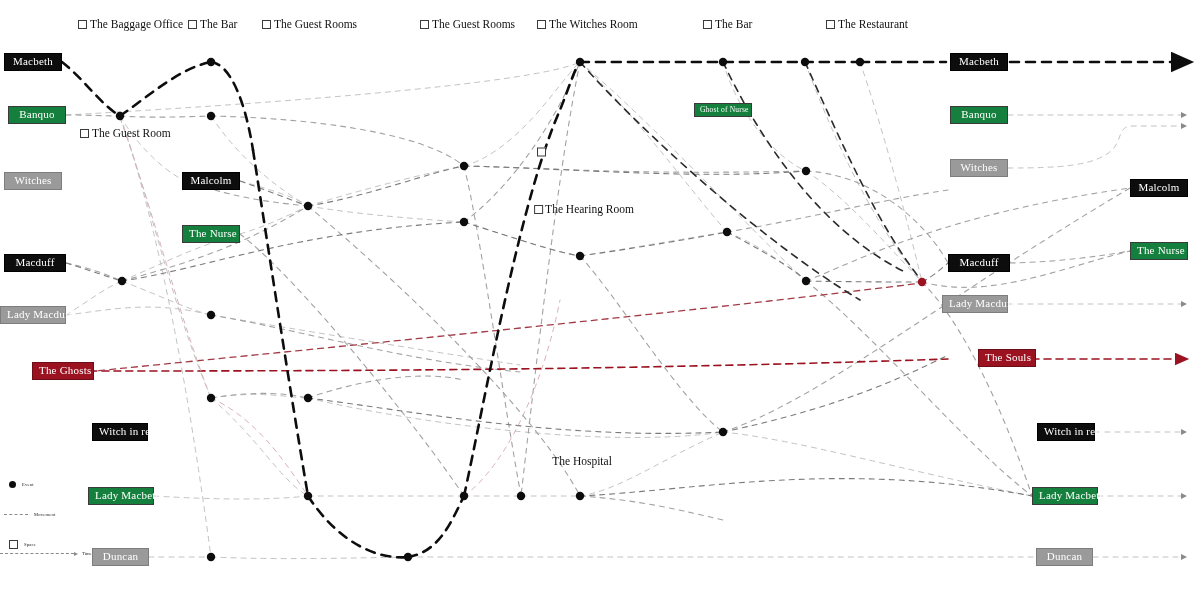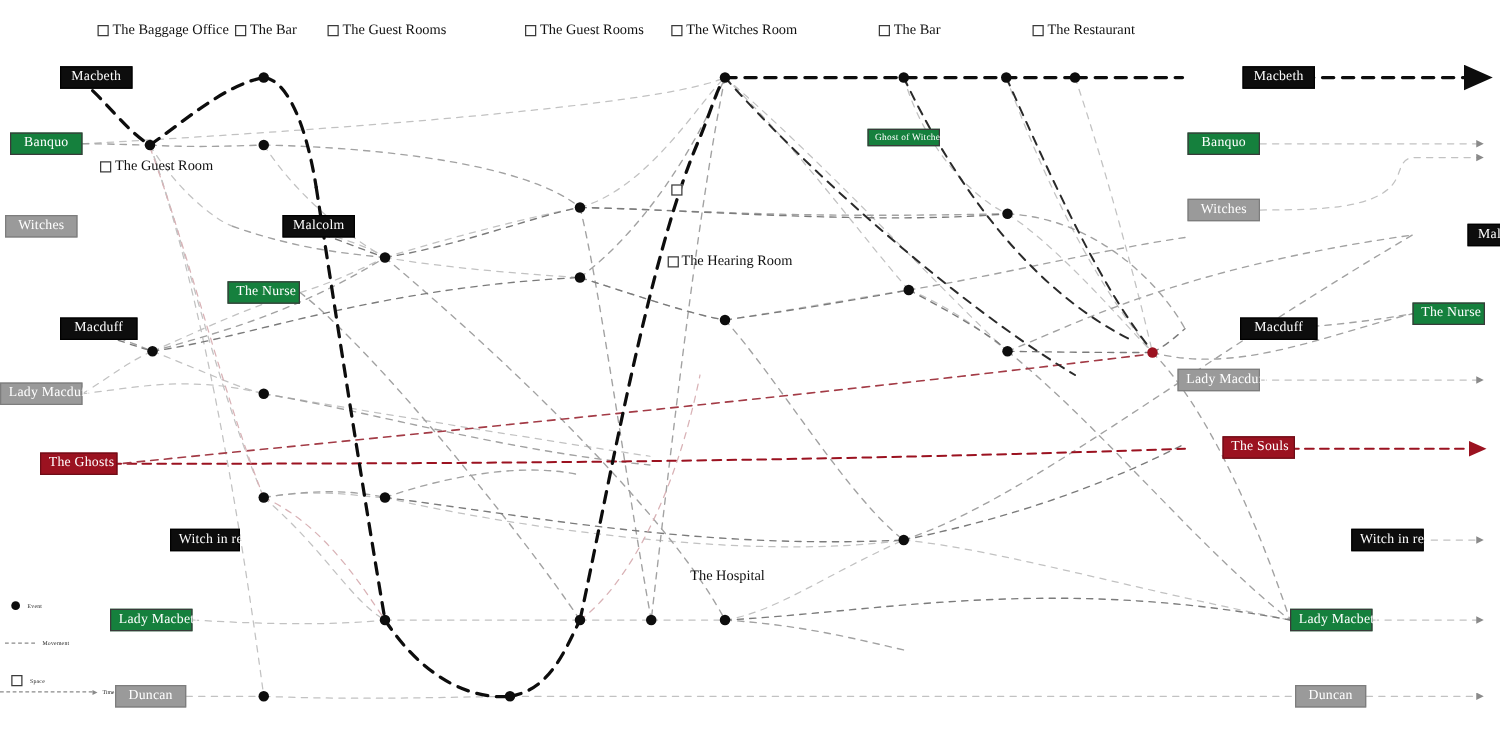--- a/index.html
+++ b/index.html
@@ -6,21 +6,21 @@
   body{width:1200px;height:600px;overflow:hidden;
        font-family:"Liberation Serif","DejaVu Serif",serif;color:#111;}
   #stage{position:relative;width:1200px;height:600px;}
   svg#net{position:absolute;left:0;top:0;width:1200px;height:600px;}
 
   
   .chip{position:absolute;transform:translate(0,-50%);
         padding:2px 6px 3px 6px;color:#ffffff;white-space:nowrap;
         font-size:11px;line-height:11px;letter-spacing:.2px;text-align:center;
         border:1px solid rgba(0,0,0,.35);box-sizing:border-box;}
-  .chip.black{background:#0d0d0d;border-color:#000;margin-left:44px;}
+  .chip.black{background:#0d0d0d;border-color:#000;}
   .chip.dark {background:#15803d;border-color:#3a3a3a;}
   .chip.gray {background:#9a9a9a;border-color:#7d7d7d;}
   .chip.red  {background:#9b1220;border-color:#6d0d17;margin-left:28px;}
   .chip.tiny{font-size:7.5px;line-height:8px;padding:2px 5px;}
 
   
   .space{position:absolute;display:flex;align-items:center;gap:3px;
          font-size:11.5px;line-height:12px;color:#111;white-space:nowrap;
          transform:translate(0,-50%);}
   .space .box{width:7px;height:7px;border:1px solid #3b3b3b;background:#fff;
@@ -248,21 +248,21 @@
   <div class="chip gray" style="left:4px;top:181px;width:58px;">Witches</div>
   <div class="chip black" style="left:4px;top:263px;width:62px;">Macduff</div>
   <div class="chip gray" style="left:0px;top:315px;width:66px;">Lady Macduff</div>
   <div class="chip red" style="left:4px;top:371px;width:62px;">The Ghosts</div>
   <div class="chip black" style="left:92px;top:432px;width:56px;">Witch in red</div>
   <div class="chip dark" style="left:88px;top:496px;width:66px;">Lady Macbeth</div>
   <div class="chip gray" style="left:92px;top:557px;width:57px;">Duncan</div>
   <div class="chip black" style="left:182px;top:181px;width:58px;">Malcolm</div>
   <div class="chip dark" style="left:182px;top:234px;width:58px;">The Nurse</div>
 
-  <div class="chip dark tiny" style="left:694px;top:110px;width:58px;">Ghost of Witches</div>
+  <div class="chip dark tiny" style="left:694px;top:110px;width:58px;">Ghost of Nurse</div>
 
   <div class="chip black" style="left:950px;top:62px;width:58px;">Macbeth</div>
   <div class="chip dark" style="left:950px;top:115px;width:58px;">Banquo</div>
   <div class="chip gray" style="left:950px;top:168px;width:58px;">Witches</div>
   <div class="chip black" style="left:1130px;top:188px;width:58px;">Malcolm</div>
   <div class="chip dark" style="left:1130px;top:251px;width:58px;">The Nurse</div>
   <div class="chip black" style="left:948px;top:263px;width:62px;">Macduff</div>
   <div class="chip gray" style="left:942px;top:304px;width:66px;">Lady Macduff</div>
   <div class="chip red" style="left:950px;top:358px;width:58px;">The Souls</div>
   <div class="chip black" style="left:1037px;top:432px;width:58px;">Witch in red</div>

